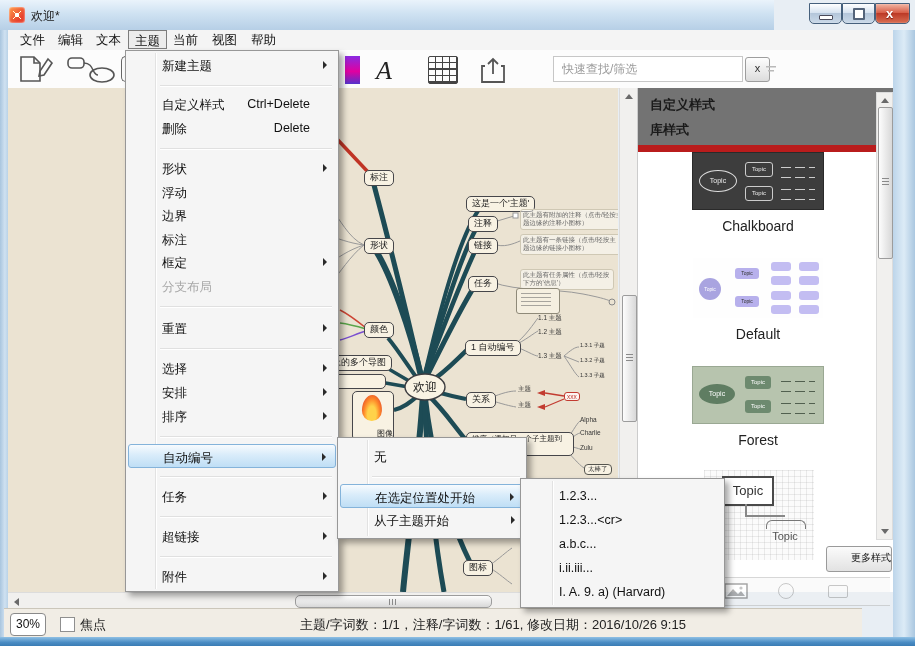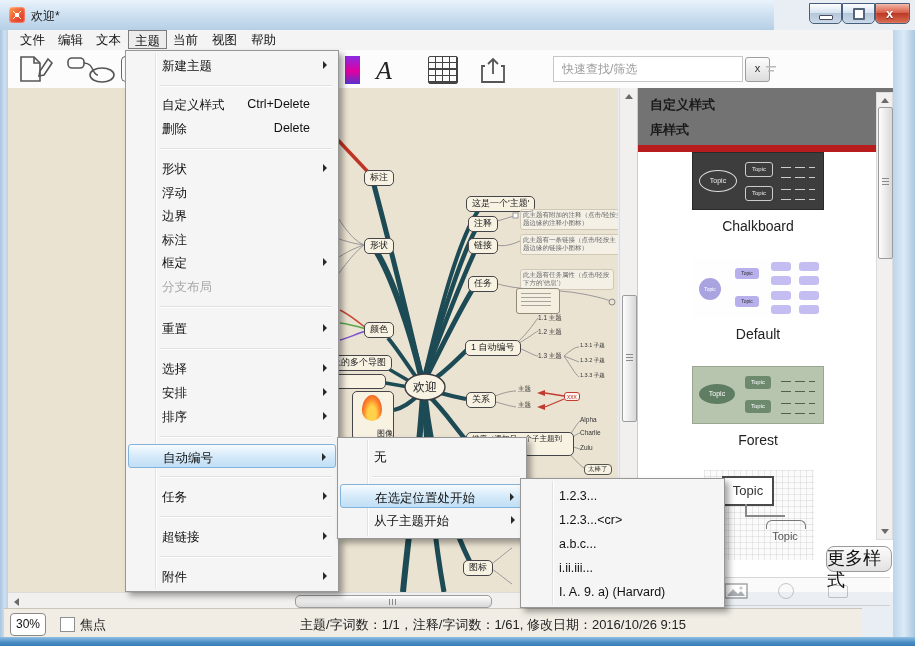--- a/index.html
+++ b/index.html
@@ -65,22 +65,22 @@
   .stylepanel{position:absolute;left:637px;top:88px;width:256px;height:504px;background:#fff;border-left:1px solid #cccccc;box-sizing:border-box;}
   .sp-headerzone{position:absolute;left:0;top:0;width:100%;height:57px;background:#737373;border-bottom:7px solid #b91c1c;}
   .sp-header{position:absolute;left:12px;font-size:13px;font-weight:bold;color:#1a1a1a;}
   .theme-item{position:absolute;left:5px;width:230px;text-align:center;}
   .theme-label{font-size:14px;color:#222;margin-top:8px;}
   .thumb{position:relative;width:130px;height:56px;margin:0 auto;}
   .mini-oval{position:absolute;border-radius:50%;font-size:7px;text-align:center;}
   .mini-rect{position:absolute;border-radius:3px;font-size:6px;text-align:center;}
   .mini-leaf{position:absolute;width:34px;height:5px;}
   .panel-scroll{position:absolute;left:876px;top:92px;width:17px;height:448px;background:#f1f0ee;border:1px solid #dcdcdc;box-sizing:border-box;z-index:3;}
-  .more-btn{position:absolute;left:826px;top:546px;width:64px;height:24px;z-index:6;border:1px solid #9a9a9a;border-radius:8px;
-    background:linear-gradient(#fbfbfb,#e2e2e2);font-size:18px;text-align:left;line-height:22px;color:#111;}
+  .more-btn{position:absolute;left:826px;top:546px;width:64px;height:24px;z-index:6;border:1px solid #9a9a9a;border-radius:3px;
+    background:linear-gradient(#fbfbfb,#e2e2e2);font-size:10px;text-align:right;line-height:22px;color:#111;}
   
   .wallpaper{position:absolute;left:740px;top:553px;width:175px;height:85px;z-index:4;
     background:linear-gradient(115deg,rgba(238,245,249,.2),rgba(214,232,242,.85) 30%,#eef5f9 55%,#9cc2da 75%,#7fae cc 100%),
     linear-gradient(160deg,#dceaf3 0 40%,#f2f7fa 60%,#a8c9dd 100%);}
   .fadedrow{position:absolute;left:700px;top:577px;width:190px;height:27px;z-index:5;opacity:.55;
     border-top:1px solid #b8b8b8;border-bottom:1px solid #b8b8b8;background:rgba(240,240,240,.6);}
   .statusbar{position:absolute;left:4px;top:608px;width:858px;height:30px;z-index:5;background:#f1ede5;border-top:1px solid #cbc6ba;}
   .zoom-btn{position:absolute;left:6px;top:4px;width:34px;height:21px;border:1px solid #8a8a8a;border-radius:4px;background:#fff;
     font-size:12px;text-align:center;line-height:20px;color:#111;}
   .cb{position:absolute;left:56px;top:8px;width:13px;height:13px;background:#fff;border:1px solid #8f8f8f;}

